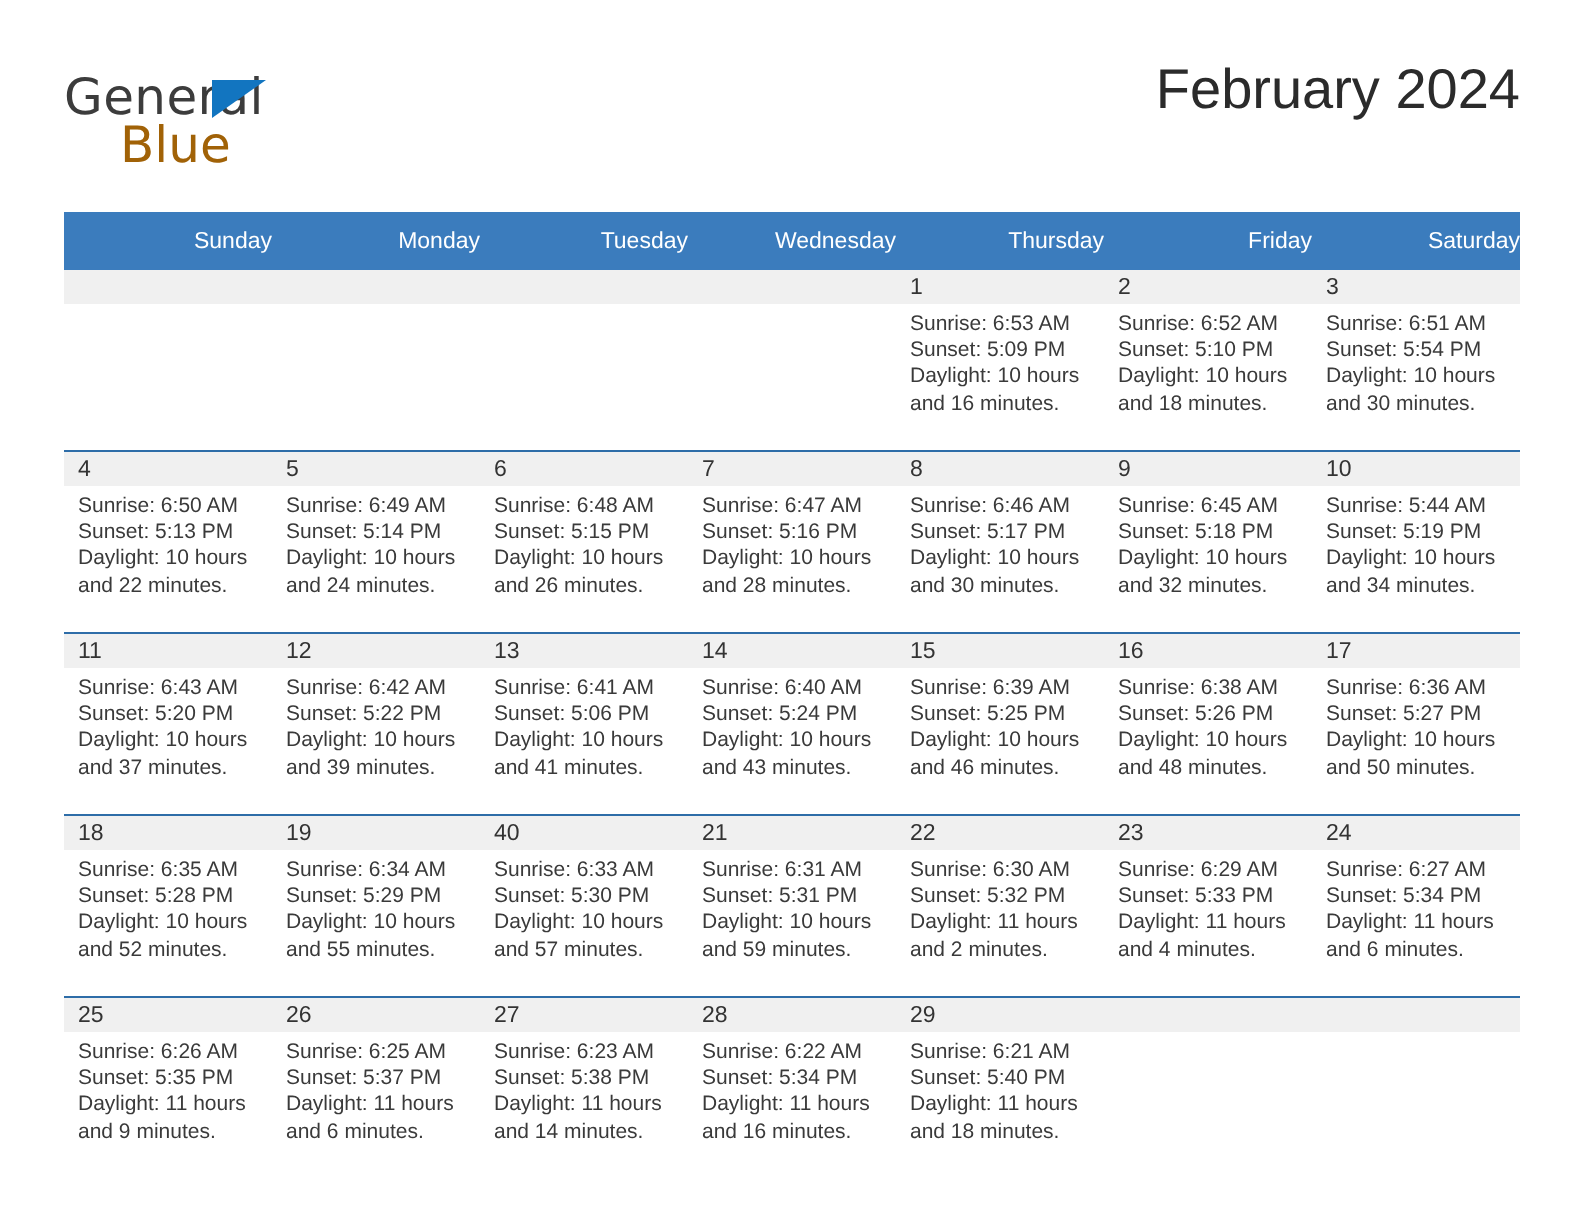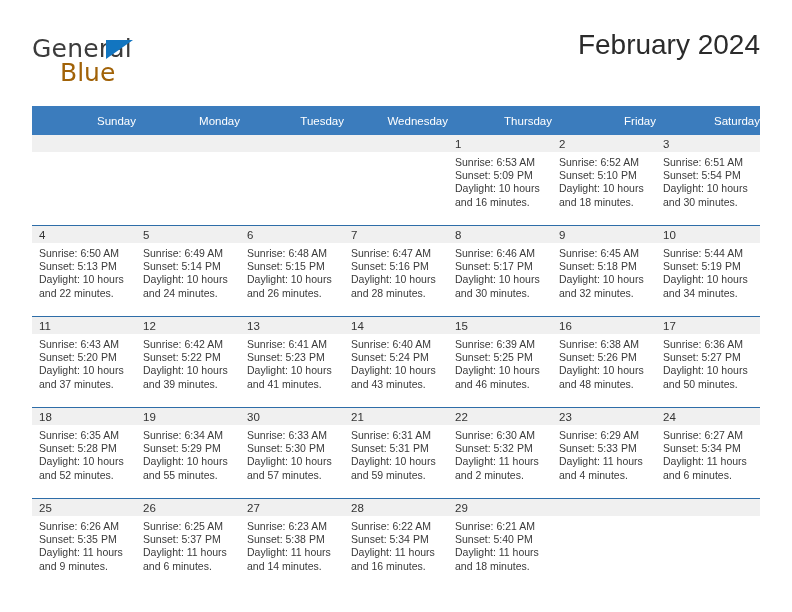--- a/index.html
+++ b/index.html
@@ -357,21 +357,21 @@
                 <div>Daylight: 10 hours</div>
                 <div>and 39 minutes.</div>
               </div>
             </div>
           </td>
           <td>
             <div class="daybox">
               <div class="daynum-strip">13</div>
               <div class="daytext">
                 <div>Sunrise: 6:41 AM</div>
-                <div>Sunset: 5:23 PM</div>
+                <div>Sunset: 5:06 PM</div>
                 <div>Daylight: 10 hours</div>
                 <div>and 41 minutes.</div>
               </div>
             </div>
           </td>
           <td>
             <div class="daybox">
               <div class="daynum-strip">14</div>
               <div class="daytext">
                 <div>Sunrise: 6:40 AM</div>
@@ -433,21 +433,21 @@
               <div class="daytext">
                 <div>Sunrise: 6:34 AM</div>
                 <div>Sunset: 5:29 PM</div>
                 <div>Daylight: 10 hours</div>
                 <div>and 55 minutes.</div>
               </div>
             </div>
           </td>
           <td>
             <div class="daybox">
-              <div class="daynum-strip">30</div>
+              <div class="daynum-strip">40</div>
               <div class="daytext">
                 <div>Sunrise: 6:33 AM</div>
                 <div>Sunset: 5:30 PM</div>
                 <div>Daylight: 10 hours</div>
                 <div>and 57 minutes.</div>
               </div>
             </div>
           </td>
           <td>
             <div class="daybox">

